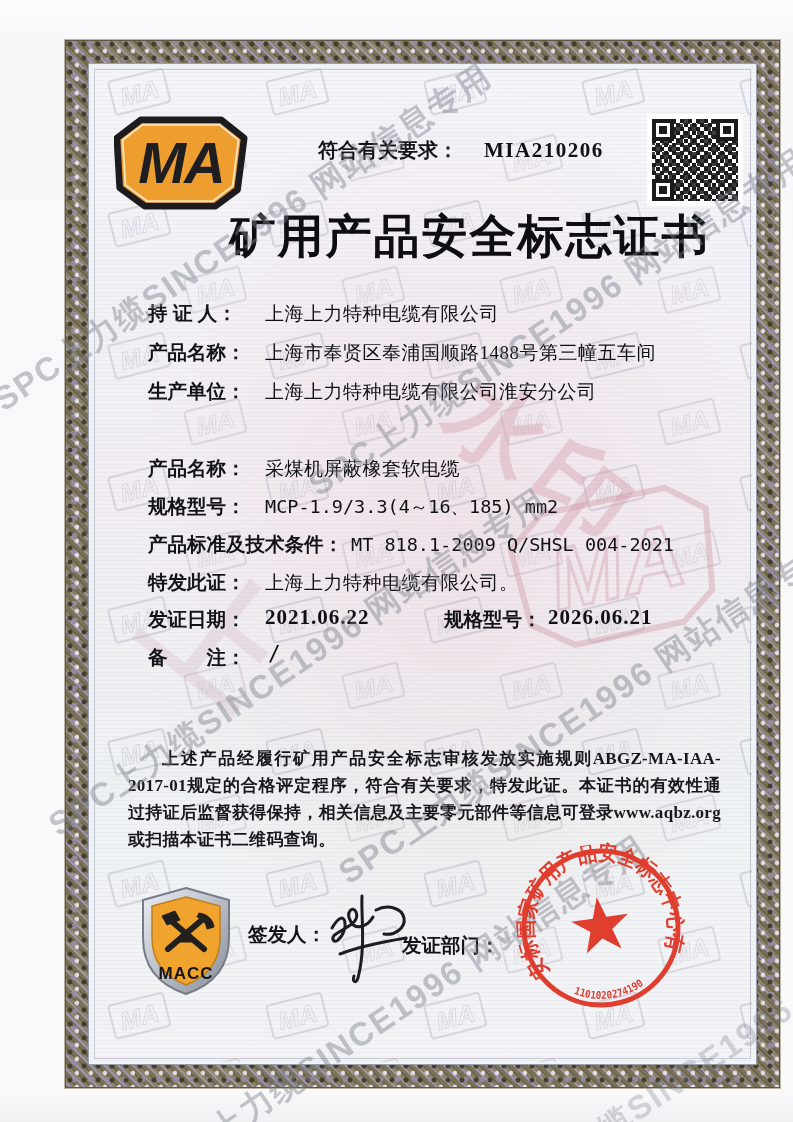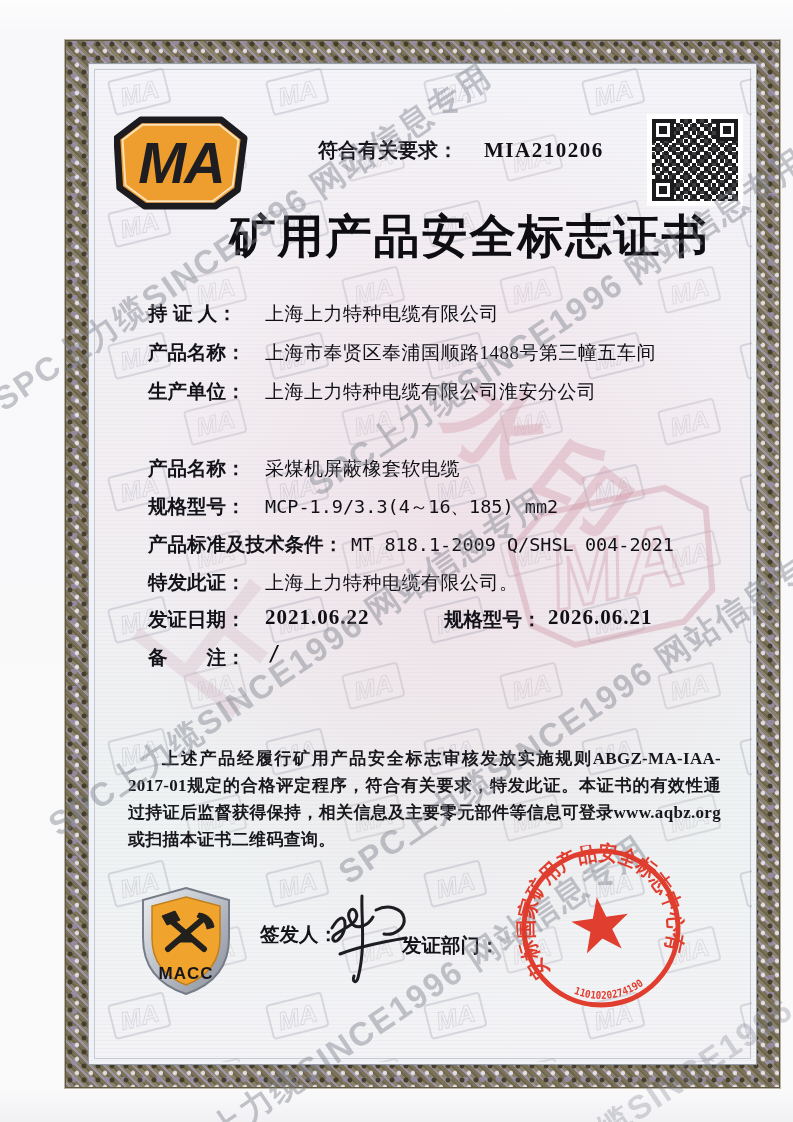--- a/index.html
+++ b/index.html
@@ -57,21 +57,21 @@
   .lab.auto{width:auto;margin-right:8px;}
   .val{font:500 19px "Liberation Serif",serif;color:#0f0f14;letter-spacing:.5px;white-space:nowrap;}
   .val.mono{font:500 18.5px "DejaVu Sans Mono",monospace;letter-spacing:0;}
   .dval{font:600 21px "Liberation Serif",serif;color:#0f0f14;letter-spacing:1px;}
   .vlabel{position:absolute;font:700 19.5px "Liberation Sans",sans-serif;color:#121218;z-index:4;}
   .statement{position:absolute;left:128px;top:745px;width:593px;z-index:4;
     font:600 17px "Liberation Serif",serif;color:#17171c;line-height:27px;
     text-align:justify;text-indent:2em;letter-spacing:.3px;}
   
   .shield{position:absolute;left:138px;top:886px;z-index:4;}
-  .signer{left:248px;top:921px;margin-left:12px;}
+  .signer{left:248px;top:921px;}
   .issuer{left:402px;top:932px;}
   .signature{position:absolute;left:310px;top:884px;z-index:6;}
   .seal{position:absolute;left:517px;top:844px;z-index:6;transform:rotate(-8deg);opacity:.92;}
 </style>
 </head>
 <body>
 
 <div class="page">
 
   <div class="ornate">

